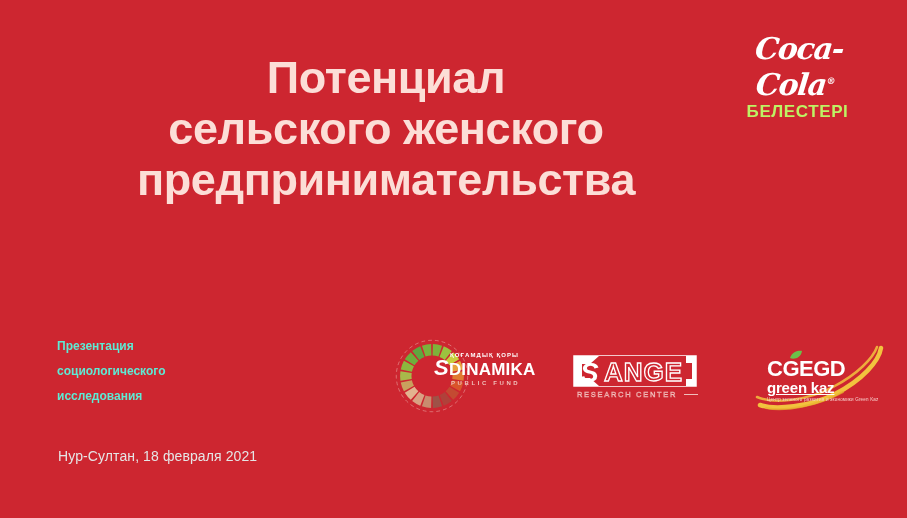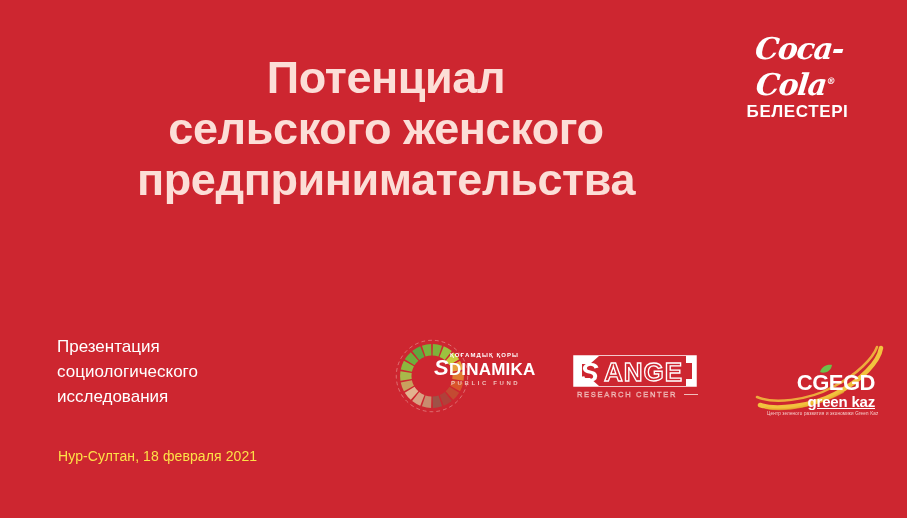--- a/index.html
+++ b/index.html
@@ -38,34 +38,34 @@
   }
 
   
   .subtitle-block {
     position: absolute;
     left: 57px;
     top: 334px;
     width: 320px;
   }
   .subtitle-line {
-    font-size: 17px;
+    font-size: 12px;
     line-height: 25px;
-    font-weight: normal;
-    color: #ffffff;
+    font-weight: bold;
+    color: #5eead4;
   }
 
   
   .date-line {
     position: absolute;
     left: 58px;
     top: 448px;
     font-size: 14px;
     font-weight: normal;
-    color: #fde047;
+    color: #e5e5e5;
     letter-spacing: 0.1px;
   }
 
   
   .cocacola-logo {
     position: absolute;
     right: 42px;
     top: 33px;
     width: 135px;
     text-align: center;
@@ -87,21 +87,21 @@
     vertical-align: super;
     letter-spacing: 0;
   }
   .cc-sub {
     display: block;
     font-family: "Liberation Sans", sans-serif;
     font-style: normal;
     font-weight: bold;
     font-size: 17px;
     line-height: 19px;
-    color: #ffffff;
+    color: #bef264;
     letter-spacing: 0.6px;
     margin-top: 1px;
   }
 
   
   .partners {
     position: absolute;
     left: 390px;
     top: 334px;
     width: 495px;
@@ -172,23 +172,23 @@
   .logo-cgegd {
     position: absolute;
     left: 365px;
     top: 10px;
     width: 130px;
     height: 68px;
   }
   .cgegd-text {
     position: absolute;
     left: 12px;
-    top: 28px;
+    top: 14px;
     width: 108px;
-    text-align: right;
+    text-align: left;
     color: #FFFFFF;
   }
   .cg-main {
     font-size: 22px;
     font-weight: bold;
     line-height: 22px;
     letter-spacing: -0.5px;
   }
   .cg-sub {
     font-size: 15px;

